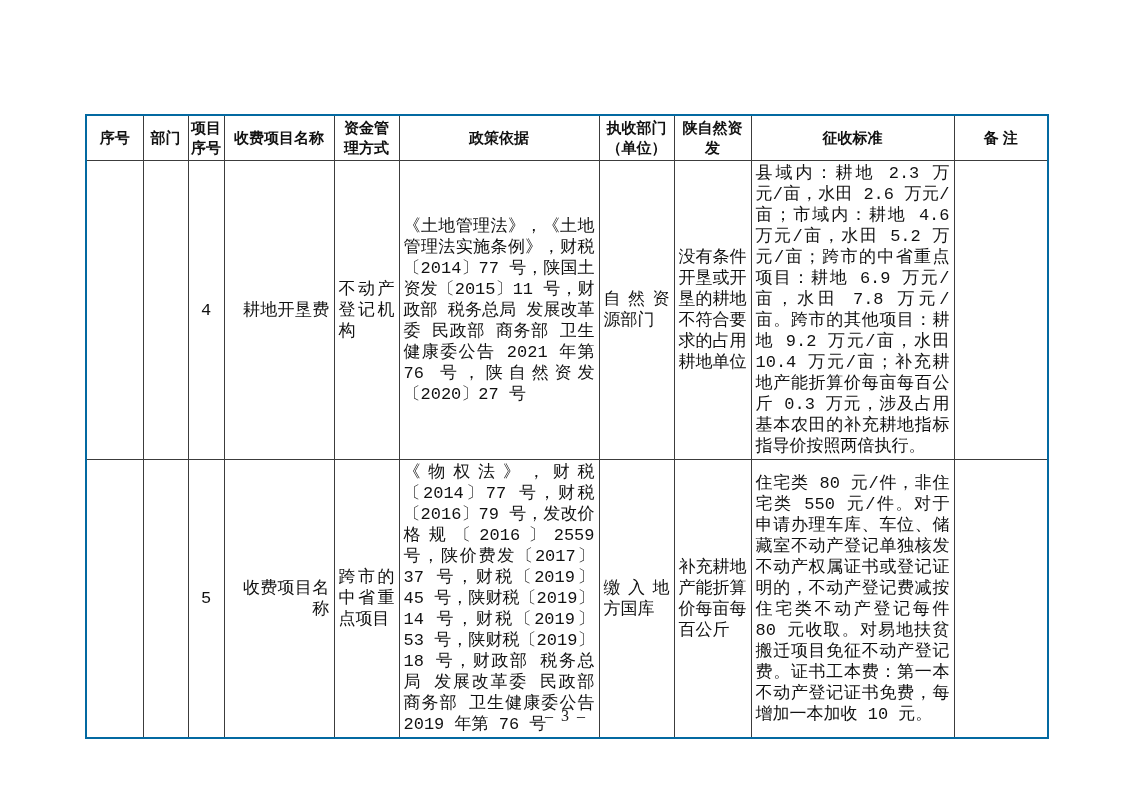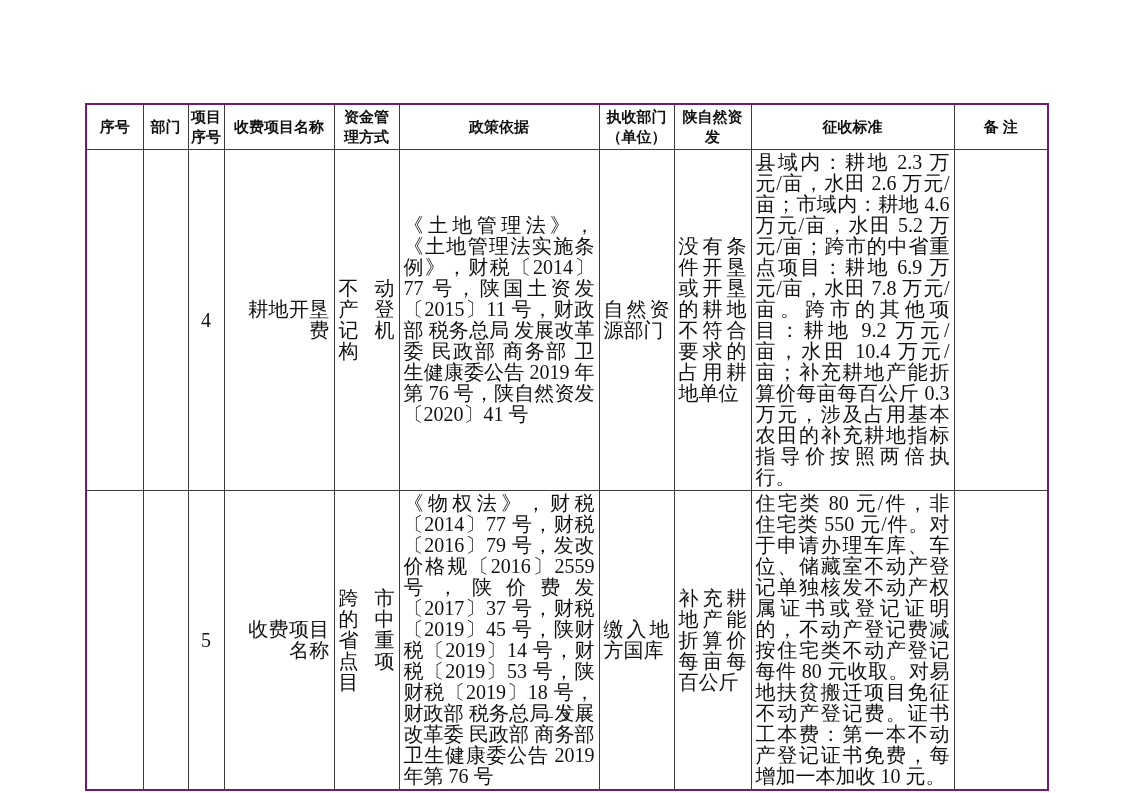--- a/index.html
+++ b/index.html
@@ -5,30 +5,31 @@
   * { margin:0; padding:0; box-sizing:border-box; }
   html,body { background:#ffffff; }
   body {
     width:1122px; height:793px; position:relative; overflow:hidden;
     font-family:"Liberation Serif","DejaVu Serif",serif;
     color:#111111;
   }
   .page { position:absolute; left:0; top:0; width:1122px; height:793px; background:#ffffff; }
 
   table.fee-table {
-    position:absolute; left:85px; top:103px; width:962px;
+    position:absolute; left:85px; top:114px; width:962px;
     border-collapse:collapse; table-layout:fixed;
-    border:2px solid #701a75;
+    border:2px solid #0369a1;
   }
   table.fee-table td {
     border:1px solid #3c3c3c;
     vertical-align:middle;
-    font-size:20px; line-height:21px;
+    font-size:17px; line-height:21px;
     padding:2px 4px;
     overflow:hidden;
+    font-family:Liberation Mono, monospace;
   }
   tr.header-row td {
     font-family:"Liberation Sans","DejaVu Sans",sans-serif;
     font-weight:600; font-size:15px; line-height:20px;
     text-align:center; white-space:pre-line;
     padding:2px 1px;
   }
   td.c-center { text-align:center; }
   td.c-just   { text-align:justify; text-justify:inter-character; }
   td.c-name   { text-align:right; padding-left:3px; font-size:14px; letter-spacing:0.3px; }
@@ -75,21 +76,21 @@
       <td>征收标准</td>
       <td>备  注</td>
     </tr>
 
     <tr style="height:256px">
       <td class="c-center"></td>
       <td class="c-center"></td>
       <td class="c-center">4</td>
       <td class="c-name">耕地开垦费</td>
       <td class="c-narrow">不动产登记机构</td>
-      <td class="c-just">《土地管理法》，《土地管理法实施条例》，财税〔2014〕77 号，陕国土资发〔2015〕11 号，财政部 税务总局 发展改革委 民政部 商务部 卫生健康委公告 2019 年第 76 号，陕自然资发〔2020〕41 号</td>
+      <td class="c-just">《土地管理法》，《土地管理法实施条例》，财税〔2014〕77 号，陕国土资发〔2015〕11 号，财政部 税务总局 发展改革委 民政部 商务部 卫生健康委公告 2021 年第 76 号，陕自然资发〔2020〕27 号</td>
       <td class="c-narrow">自然资源部门</td>
       <td class="c-narrow">没有条件开垦或开垦的耕地不符合要求的占用耕地单位</td>
       <td class="c-just">县域内：耕地 2.3 万元/亩，水田 2.6 万元/亩；市域内：耕地 4.6 万元/亩，水田 5.2 万元/亩；跨市的中省重点项目：耕地 6.9 万元/亩，水田 7.8 万元/亩。跨市的其他项目：耕地 9.2 万元/亩，水田 10.4 万元/亩；补充耕地产能折算价每亩每百公斤 0.3 万元，涉及占用基本农田的补充耕地指标指导价按照两倍执行。</td>
       <td class="c-center"></td>
     </tr>
 
     <tr style="height:275px">
       <td class="c-center"></td>
       <td class="c-center"></td>
       <td class="c-center">5</td>

